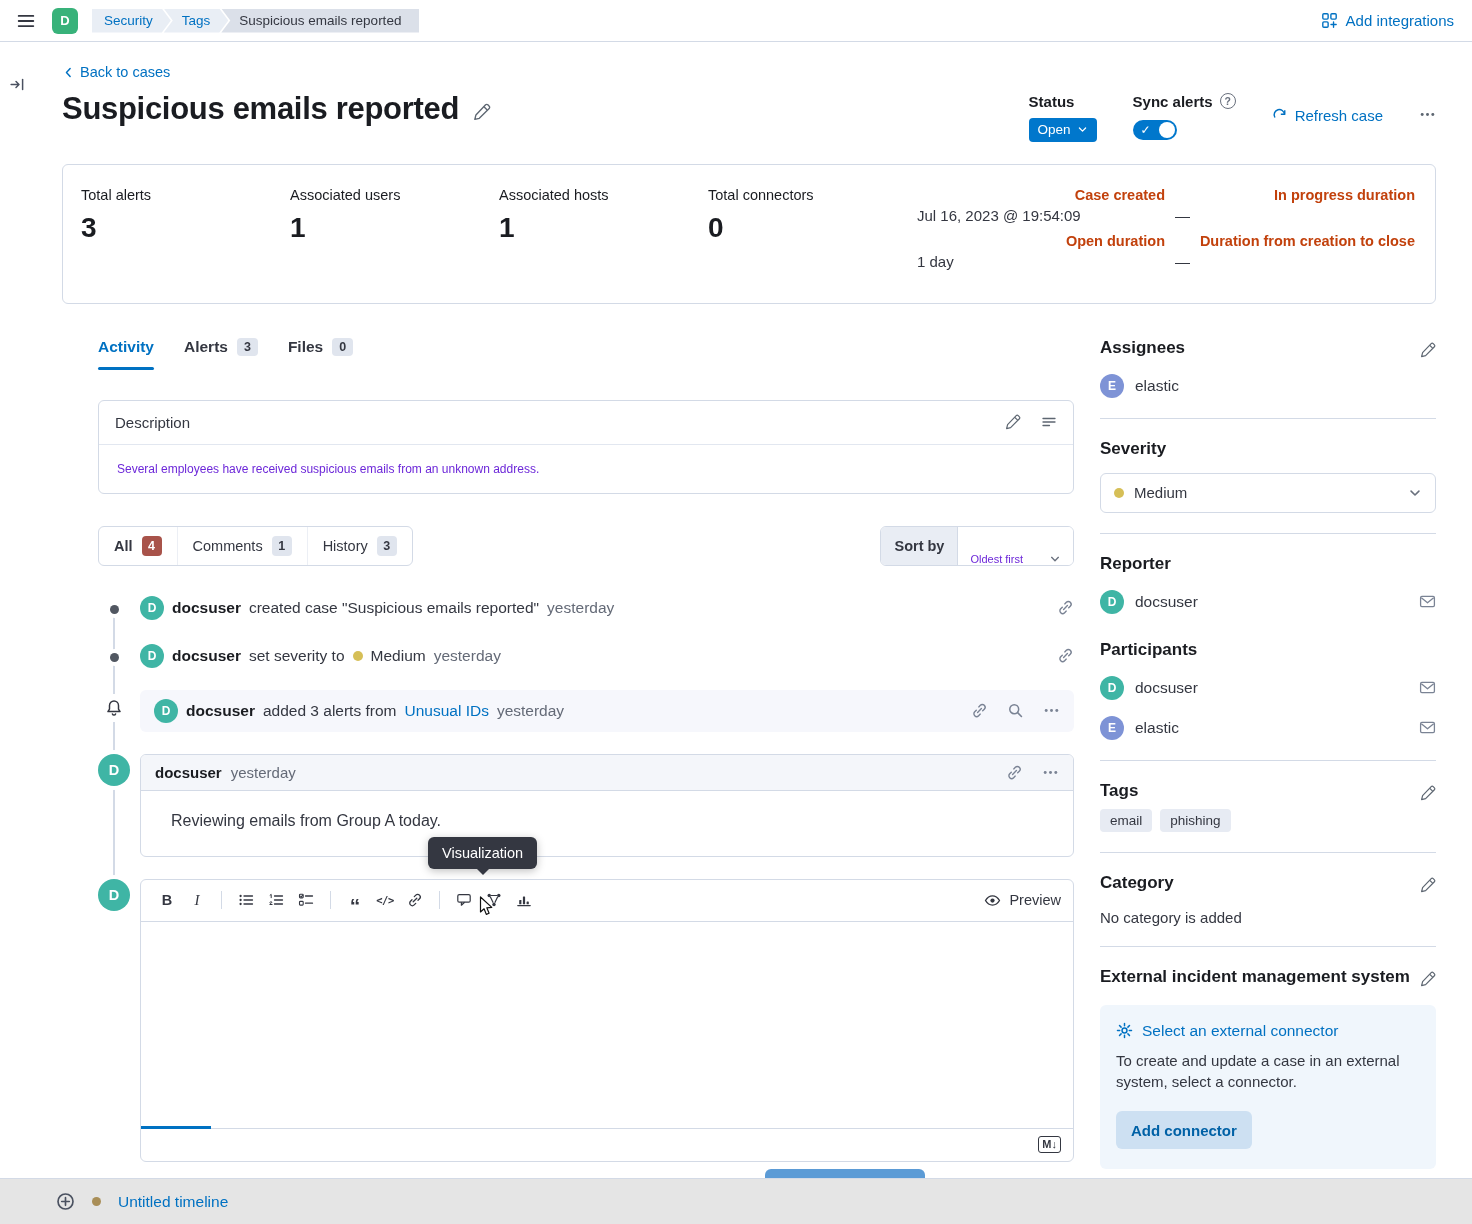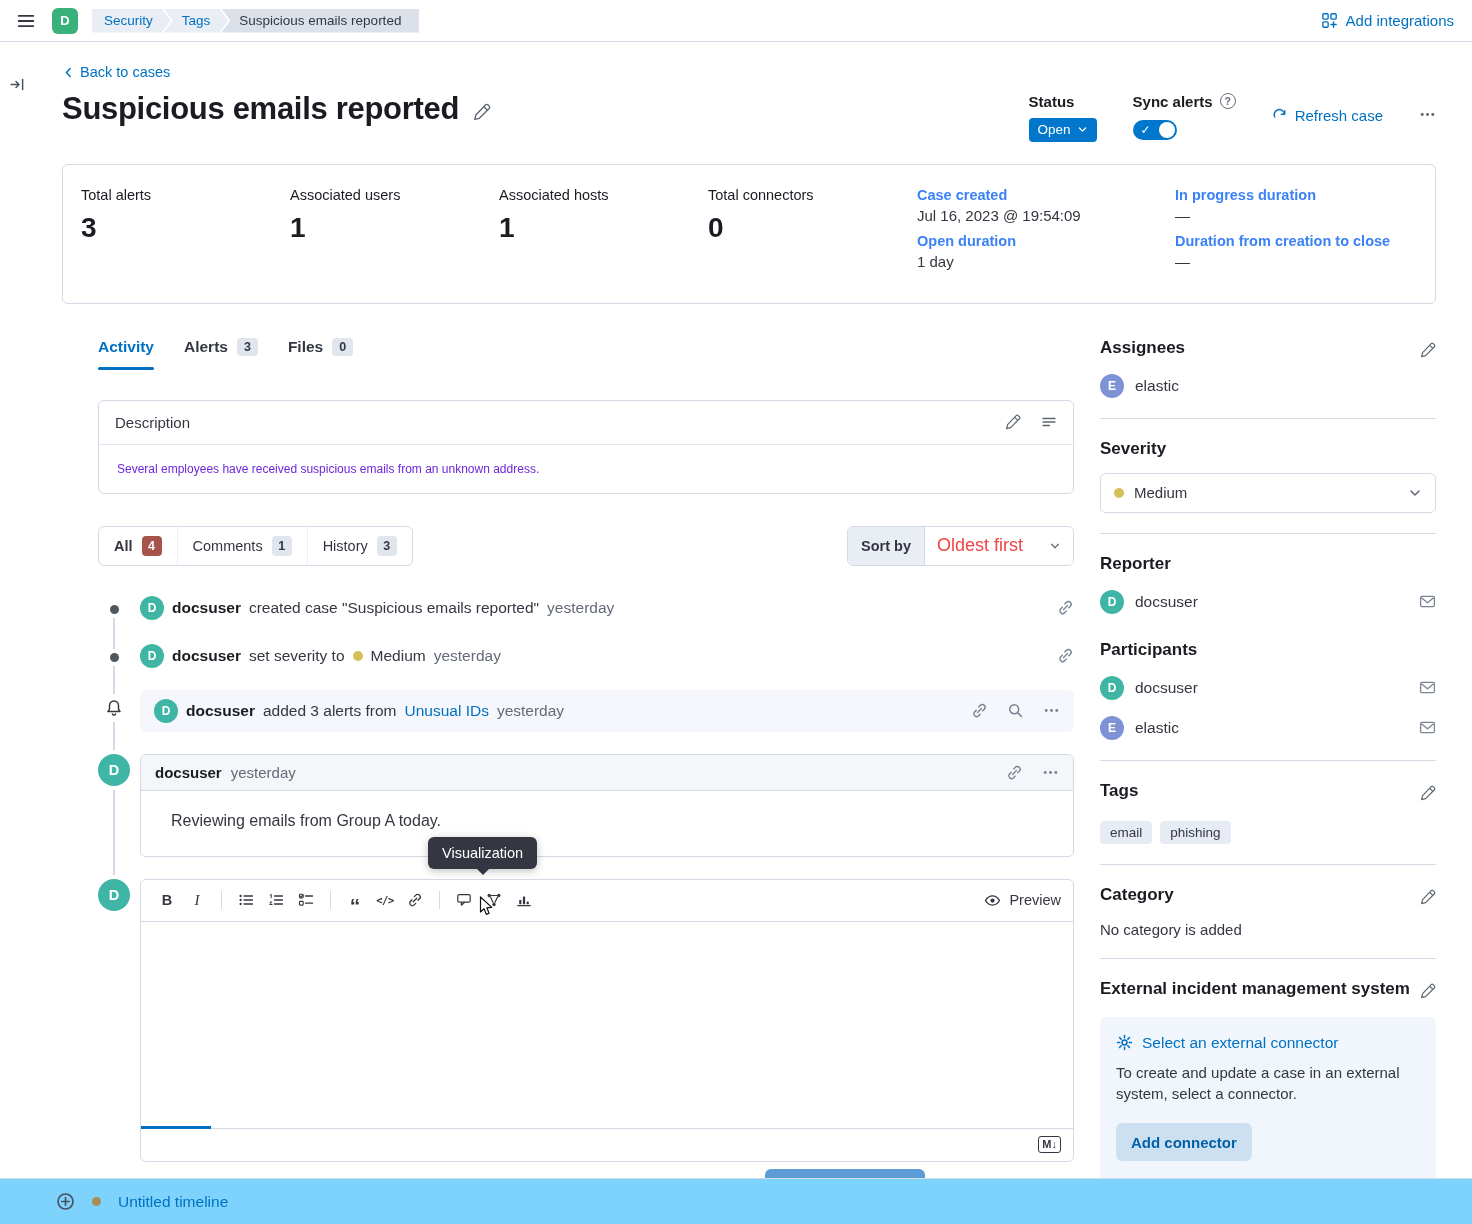--- a/index.html
+++ b/index.html
@@ -42,21 +42,21 @@
 .more-btn{color:#5d6671;margin-top:13px;}
 
 
 .stats{margin-top:22px;border:1px solid #d3dae6;border-radius:6px;display:flex;padding:22px 10px 24px 18px;}
 .stat{width:209px;}
 .stat-label{font-size:14.5px;color:#1a1c21;}
 .stat-value{font-size:28px;font-weight:700;color:#1a1c21;margin-top:9px;}
 .meta-col{width:258px;padding-right:10px;}
 .meta-col2{flex:1;}
 .meta-pair{margin-bottom:9px;}
-.meta-label{font-size:14.5px;font-weight:700;color:#3b82f6;}
+.meta-label{font-size:14.5px;font-weight:700;color:#c2410c;text-align:right;}
 .meta-value{font-size:15px;margin-top:4px;color:#343741;}
 
 
 .cols{display:flex;margin-top:34px;align-items:flex-start;}
 .left{flex:1;min-width:0;padding-right:26px;margin-left:36px;}
 .right{width:336px;flex:none;}
 
 
 .tabs{display:flex;gap:30px;}
 .tab{display:flex;align-items:center;gap:9px;font-size:15.5px;font-weight:600;color:#343741;padding-bottom:14px;position:relative;}
@@ -75,21 +75,21 @@
 .filter-row{margin-top:32px;display:flex;justify-content:space-between;align-items:center;}
 .filter-group{display:flex;border:1px solid #d3dae6;border-radius:6px;height:40px;overflow:hidden;background:#fff;}
 .fbtn{display:flex;align-items:center;gap:9px;padding:0 15px;font-size:14.5px;color:#343741;border-right:1px solid #eceff5;}
 .fbtn:last-child{border-right:none;}
 .fbtn.active{font-weight:700;}
 .nb{min-width:20px;height:20px;border-radius:4px;display:inline-flex;align-items:center;justify-content:center;font-size:12.5px;font-weight:700;padding:0 5px;}
 .nb-accent{background:#a8534a;color:#fff;}
 .nb-sub{background:#e0e5ee;color:#343741;}
 .sort{display:flex;height:40px;border:1px solid #d3dae6;border-radius:6px;overflow:hidden;}
 .sort-pre{display:flex;align-items:center;padding:0 13px;background:#e9edf4;font-size:14.5px;font-weight:600;border-right:1px solid #d3dae6;color:#343741;}
-.sort-sel{display:flex;align-items:center;gap:26px;padding:0 12px;font-size:18px;color:#ef4444;background:#fff;}
+.sort-sel{display:flex;align-items:flex-end;gap:26px;padding:0 12px;font-size:11px;color:#6d28d9;background:#fff;}
 .sort-caret{color:#69707d;}
 
 
 .timeline{margin-top:28px;position:relative;}
 .tl-line{position:absolute;left:15px;top:14px;bottom:262px;width:2px;background:#d3dae6;}
 .tl-row{display:flex;margin-bottom:22px;position:relative;}
 .tl-gutter{width:32px;flex:none;display:flex;justify-content:flex-start;flex-direction:column;align-items:center;}
 .tl-dot{width:9px;height:9px;border-radius:50%;background:#515761;margin-top:11px;box-shadow:0 0 0 4px #fff;}
 .tl-bell{background:#fff;padding:5px 0;color:#343741;margin-top:4px;}
 .tl-gutter .avatar{box-shadow:0 0 0 4px #fff;}
@@ -129,31 +129,31 @@
 .tooltip::after{content:"";position:absolute;left:50%;bottom:-6px;margin-left:-6px;border:6px solid transparent;border-bottom:none;border-top:6px solid #343741;}
 .cursor-svg{position:absolute;left:338px;top:16px;z-index:6;}
 
 
 .sb-head{display:flex;align-items:flex-end;}
 .sb-title{font-size:17px;font-weight:700;color:#1a1c21;}
 .sb-edit{margin-left:auto;color:#5d6671;}
 .sb-hr{border:none;border-top:1px solid #d3dae6;margin:20px 0;}
 .person{display:flex;align-items:center;gap:11px;margin-top:16px;font-size:15.5px;color:#343741;}
 .sev-select{margin-top:14px;height:40px;border:1px solid #d3dae6;border-radius:6px;display:flex;align-items:center;gap:10px;padding:0 13px;font-size:15px;background:#fff;cursor:pointer;}
-.tags{display:flex;gap:8px;margin-top:20px;flex-wrap:wrap;}
+.tags{display:flex;gap:8px;margin-top:8px;flex-wrap:wrap;}
 .tag{background:#e7ebf3;border-radius:4px;padding:4px 10px;font-size:13.5px;color:#343741;}
 .cat-empty{margin-top:16px;font-size:15px;color:#343741;}
 .ext-panel{margin-top:18px;background:#f0f6fc;border-radius:6px;padding:17px 16px 20px;}
 .ext-link{display:flex;align-items:center;gap:9px;color:#0071c2;font-size:15.5px;font-weight:500;}
 .ext-body{margin-top:10px;font-size:15px;line-height:1.45;color:#343741;}
 .add-conn{margin-top:18px;height:38px;background:#cde0f2;color:#0061a6;border-radius:6px;padding:0 15px;font-size:15px;font-weight:600;display:inline-flex;align-items:center;}
 
 
 .add-comment-sliver{position:absolute;left:765px;bottom:46px;width:160px;height:9px;border-radius:6px 6px 0 0;background:#5b9bd6;z-index:5;}
-.bottom-bar{position:absolute;left:0;right:0;bottom:0;height:46px;background:#7dd3fc;border-top:1px solid #d3dae6;display:flex;align-items:center;gap:17px;padding:0 0 0 56px;z-index:10;}
+.bottom-bar{position:absolute;left:0;right:0;bottom:0;height:46px;background:#e5e5e5;border-top:1px solid #d3dae6;display:flex;align-items:center;gap:17px;padding:0 0 0 56px;z-index:10;}
 .plus-btn{color:#4a5160;}
 .tl-status-dot{width:9px;height:9px;border-radius:50%;background:#a98e57;}
 .untitled{color:#0071c2;font-size:15.5px;font-weight:500;}
 .sprite{position:absolute;width:0;height:0;overflow:hidden;}
 </style>
 </head>
 <body>
 
 <header class="top-bar">
   <button class="hamburger">

